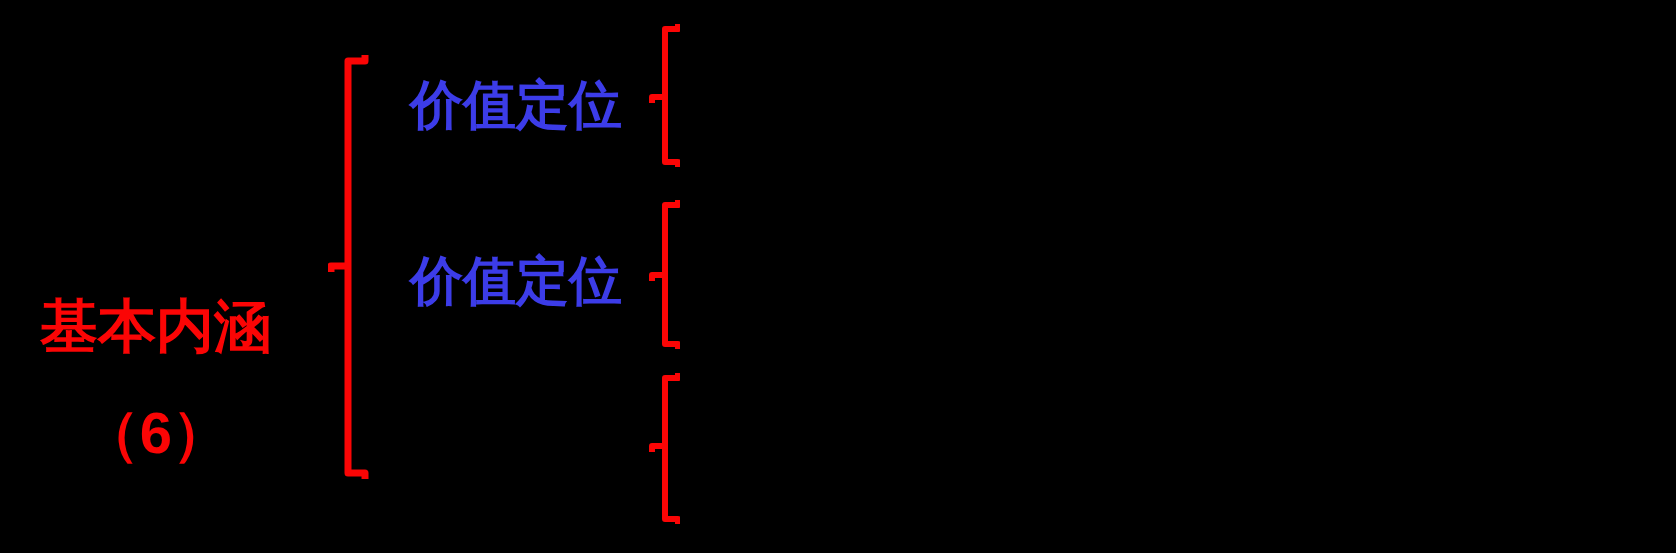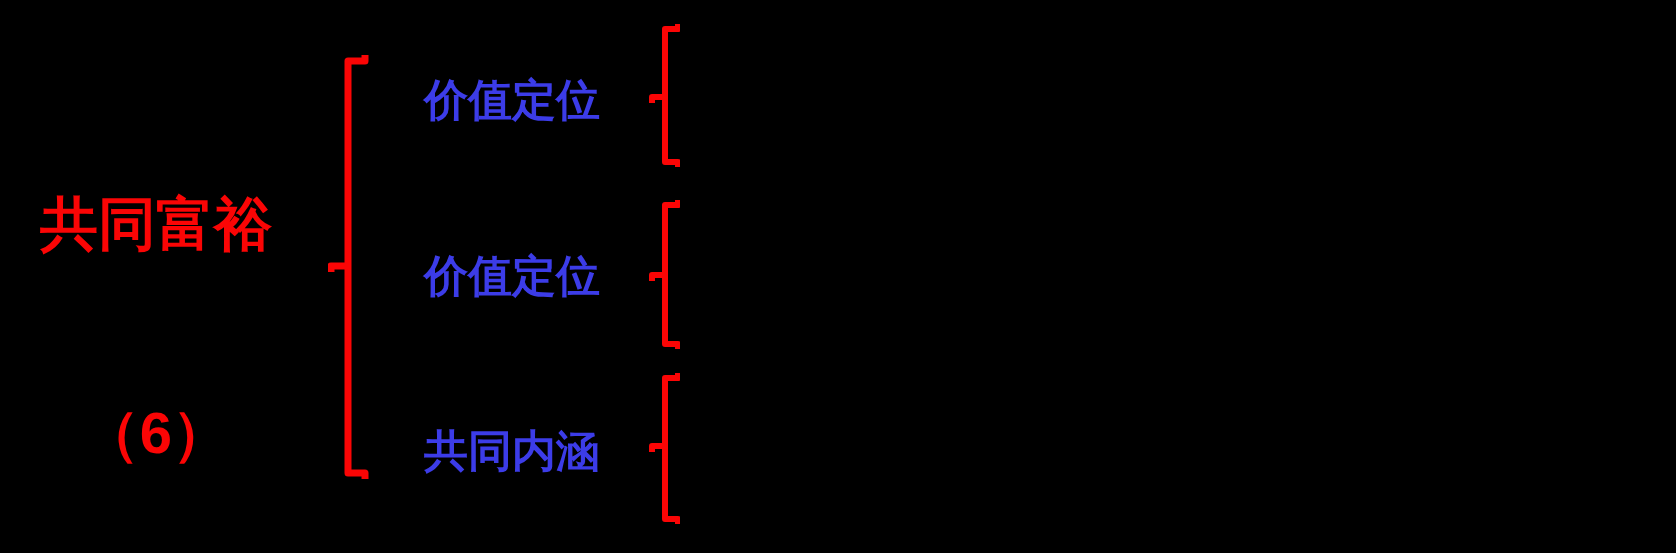--- a/index.html
+++ b/index.html
@@ -23,23 +23,23 @@
     color:var(--red,#fb0505);
     font-size:58px;line-height:1;
     white-space:nowrap;
     letter-spacing:0;
   }
   .root-line-1{top:195px;}
   .root-line-2{top:297px;}
   .root-line-3{top:404px;}
   .branch-label{
     position:absolute;
-    left:424px;
+    left:410px;
     color:var(--blue,#3c3ce8);
-    font-size:44px;line-height:1;
+    font-size:53px;line-height:1;
     white-space:nowrap;
   }
   .branch-label-1{top:78px;}
   .branch-label-2{top:254px;}
   .branch-label-3{top:429px;}
   svg.brace{position:absolute;display:block;color:var(--red,#fb0505);}
   .brace-main{left:328px;top:53px;}
   .brace-1{left:648px;top:22px;}
   .brace-2{left:648px;top:198px;}
   .brace-3{left:648px;top:371px;}
@@ -50,21 +50,21 @@
   }
   .branch-content-1{top:30px;}
   .branch-content-2{top:210px;}
   .branch-content-3{top:385px;}
 </style>
 </head>
 <body>
 
 <div class="canvas">
 
-  <div class="root-line root-line-1">共同富裕</div>
+  <div class="root-line root-line-2">基本内涵</div>
   <div class="root-line root-line-3">（6）</div>
 
   <svg class="brace brace-main" width="42" height="432" viewBox="0 0 42 432" aria-hidden="true">
     <path d="M 37 2 L 37 8 L 20 8 L 20 420 L 37 420 L 37 426" fill="none" stroke="currentColor" stroke-width="7" stroke-linejoin="round" stroke-linecap="butt"></path>
     <path d="M 3 219 L 3 213 L 20 213" fill="none" stroke="currentColor" stroke-width="7" stroke-linejoin="round" stroke-linecap="butt"></path>
   </svg>
 
   <div class="branch-label branch-label-1">价值定位</div>
   <svg class="brace brace-1" width="32" height="148" viewBox="0 0 32 148" aria-hidden="true">
     <path d="M 30 2 L 30 7 L 17 7 L 17 140 L 30 140 L 30 145" fill="none" stroke="currentColor" stroke-width="6" stroke-linejoin="round" stroke-linecap="butt"></path>
@@ -72,20 +72,19 @@
   </svg>
   <div class="branch-content branch-content-1"></div>
 
   <div class="branch-label branch-label-2">价值定位</div>
   <svg class="brace brace-2" width="32" height="152" viewBox="0 0 32 152" aria-hidden="true">
     <path d="M 30 2 L 30 7 L 17 7 L 17 146 L 30 146 L 30 151" fill="none" stroke="currentColor" stroke-width="6" stroke-linejoin="round" stroke-linecap="butt"></path>
     <path d="M 4 83 L 4 77 L 17 77" fill="none" stroke="currentColor" stroke-width="6" stroke-linejoin="round" stroke-linecap="butt"></path>
   </svg>
   <div class="branch-content branch-content-2"></div>
 
-  <div class="branch-label branch-label-3">共同内涵</div>
   <svg class="brace brace-3" width="32" height="156" viewBox="0 0 32 156" aria-hidden="true">
     <path d="M 30 2 L 30 7 L 17 7 L 17 148 L 30 148 L 30 153" fill="none" stroke="currentColor" stroke-width="6" stroke-linejoin="round" stroke-linecap="butt"></path>
     <path d="M 4 81 L 4 75 L 17 75" fill="none" stroke="currentColor" stroke-width="6" stroke-linejoin="round" stroke-linecap="butt"></path>
   </svg>
   <div class="branch-content branch-content-3"></div>
 
 </div>
 
 </body></html>

